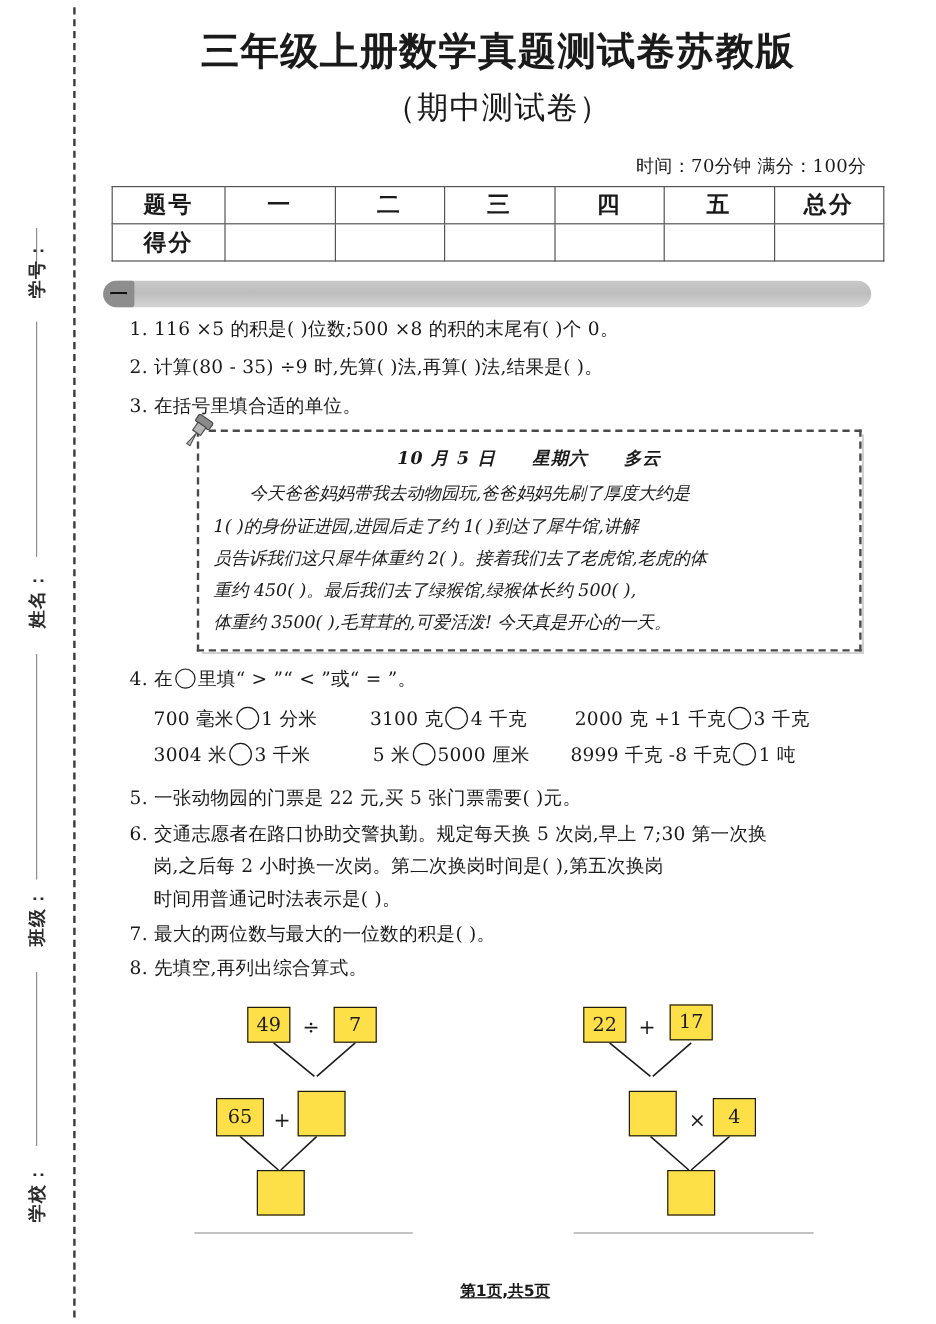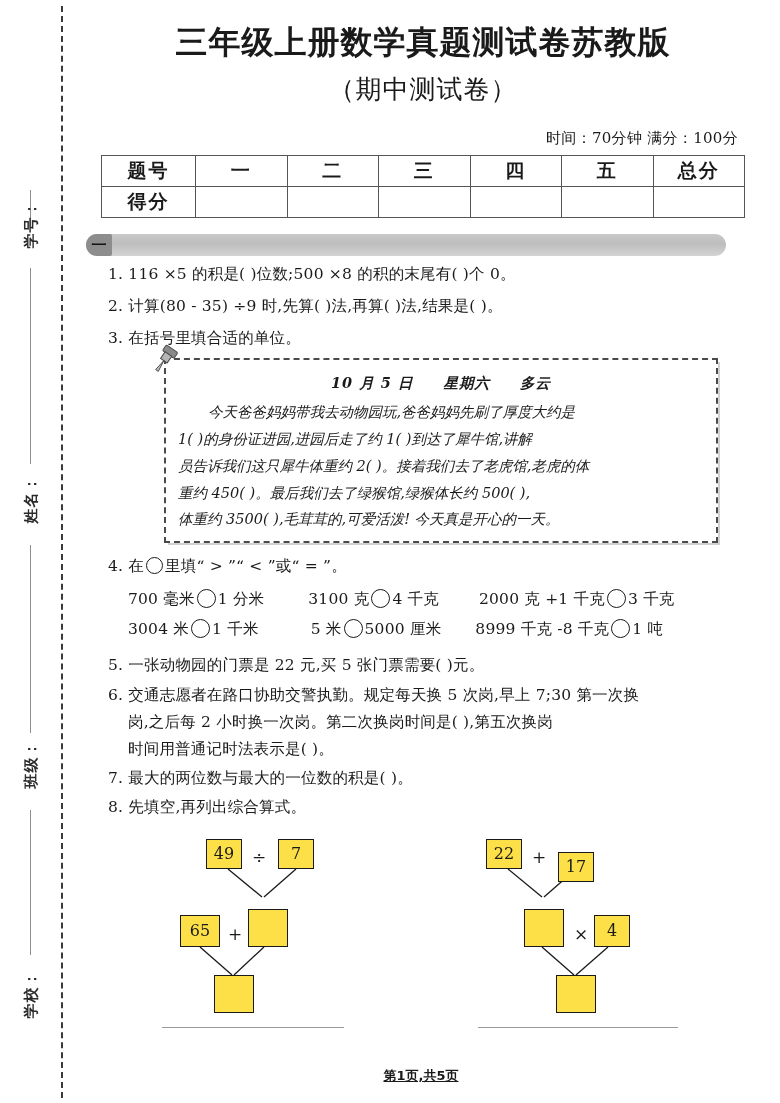--- a/index.html
+++ b/index.html
@@ -46,21 +46,21 @@
     left: 30px;
     width: 0;
     border-left: 1px solid #8e8e8e;
   }
 
   
   #page {
     position: absolute;
     left: 62px; top: 0;
     width: 718px; height: 1103px;
-    padding: 0 20px 0 24px;
+    padding: 0 36px 0 24px;
   }
 
   
   #title-block { padding-top: 22px; text-align: center; }
   #main-title {
     font-size: 32px;
     font-weight: 700;
     letter-spacing: 1px;
     line-height: 1.25;
     font-family: "DejaVu Serif", "Liberation Serif", serif;
@@ -327,21 +327,21 @@
 
   <div class="q" style="margin-top:10px;">
     <span>4. 在</span><span class="circle circle-sm"></span><span>里填“ &gt; ”“ &lt; ”或“ = ”。</span>
   </div>
 
   <div class="cmp-row">
     <span class="cmp-item"><span>700 毫米</span><span class="circle"></span><span>1 分米</span></span><span class="cmp-gap-1"></span><span class="cmp-item"><span>3100 克</span><span class="circle"></span><span>4 千克</span></span><span class="cmp-gap-2"></span><span class="cmp-item"><span>2000 克 +1 千克</span><span class="circle"></span><span>3 千克</span></span>
   </div>
 
   <div class="cmp-row">
-    <span class="cmp-item"><span>3004 米</span><span class="circle"></span><span>1 千米</span></span><span class="cmp-gap-1" style="width:52px;"></span><span class="cmp-item"><span>5 米</span><span class="circle"></span><span>5000 厘米</span></span><span class="cmp-gap-2" style="width:34px;"></span><span class="cmp-item"><span>8999 千克 -8 千克</span><span class="circle"></span><span>1 吨</span></span>
+    <span class="cmp-item"><span>3004 米</span><span class="circle"></span><span>3 千米</span></span><span class="cmp-gap-1" style="width:52px;"></span><span class="cmp-item"><span>5 米</span><span class="circle"></span><span>5000 厘米</span></span><span class="cmp-gap-2" style="width:34px;"></span><span class="cmp-item"><span>8999 千克 -8 千克</span><span class="circle"></span><span>1 吨</span></span>
   </div>
 
   <div class="q" style="margin-top:12px;">5. 一张动物园的门票是 22 元,买 5 张门票需要(            )元。</div>
 
   <div class="q" style="margin-top:2px;">
     <div>6. 交通志愿者在路口协助交警执勤。规定每天换 5 次岗,早上 7;30 第一次换</div>
     <div class="q-indent" style="padding-left:20px;">岗,之后每 2 小时换一次岗。第二次换岗时间是(            ),第五次换岗</div>
     <div class="q-indent" style="padding-left:20px;">时间用普通记时法表示是(            )。</div>
   </div>
 
@@ -370,21 +370,21 @@
 
     <div class="tree tree-right">
       <svg width="260" height="175">
         <line x1="22" y1="40" x2="56" y2="68" stroke="#1a1a1a" stroke-width="1.3"></line>
         <line x1="90" y1="40" x2="58" y2="68" stroke="#1a1a1a" stroke-width="1.3"></line>
         <line x1="56" y1="118" x2="88" y2="146" stroke="#1a1a1a" stroke-width="1.3"></line>
         <line x1="122" y1="118" x2="90" y2="146" stroke="#1a1a1a" stroke-width="1.3"></line>
       </svg>
       <div class="nbox" style="left:0px;   top:10px; width:36px; height:30px;">22</div>
       <div class="op" style="left:46px;  top:18px;">+</div>
-      <div class="nbox" style="left:72px;  top:23px; width:36px; height:30px;">17</div>
+      <div class="nbox" style="left:72px;  top:8px; width:36px; height:30px;">17</div>
       <div class="nbox" style="left:38px;  top:80px; width:40px; height:38px;"></div>
       <div class="op" style="left:88px;  top:95px;">×</div>
       <div class="nbox" style="left:108px; top:86px; width:36px; height:32px;">4</div>
       <div class="nbox" style="left:70px;  top:146px;width:40px; height:38px;"></div>
       <div class="ans-line" style="left:-8px; top:198px; width:200px;"></div>
     </div>
 
   </div>
 
   <div id="footer">第1页,共5页</div>

